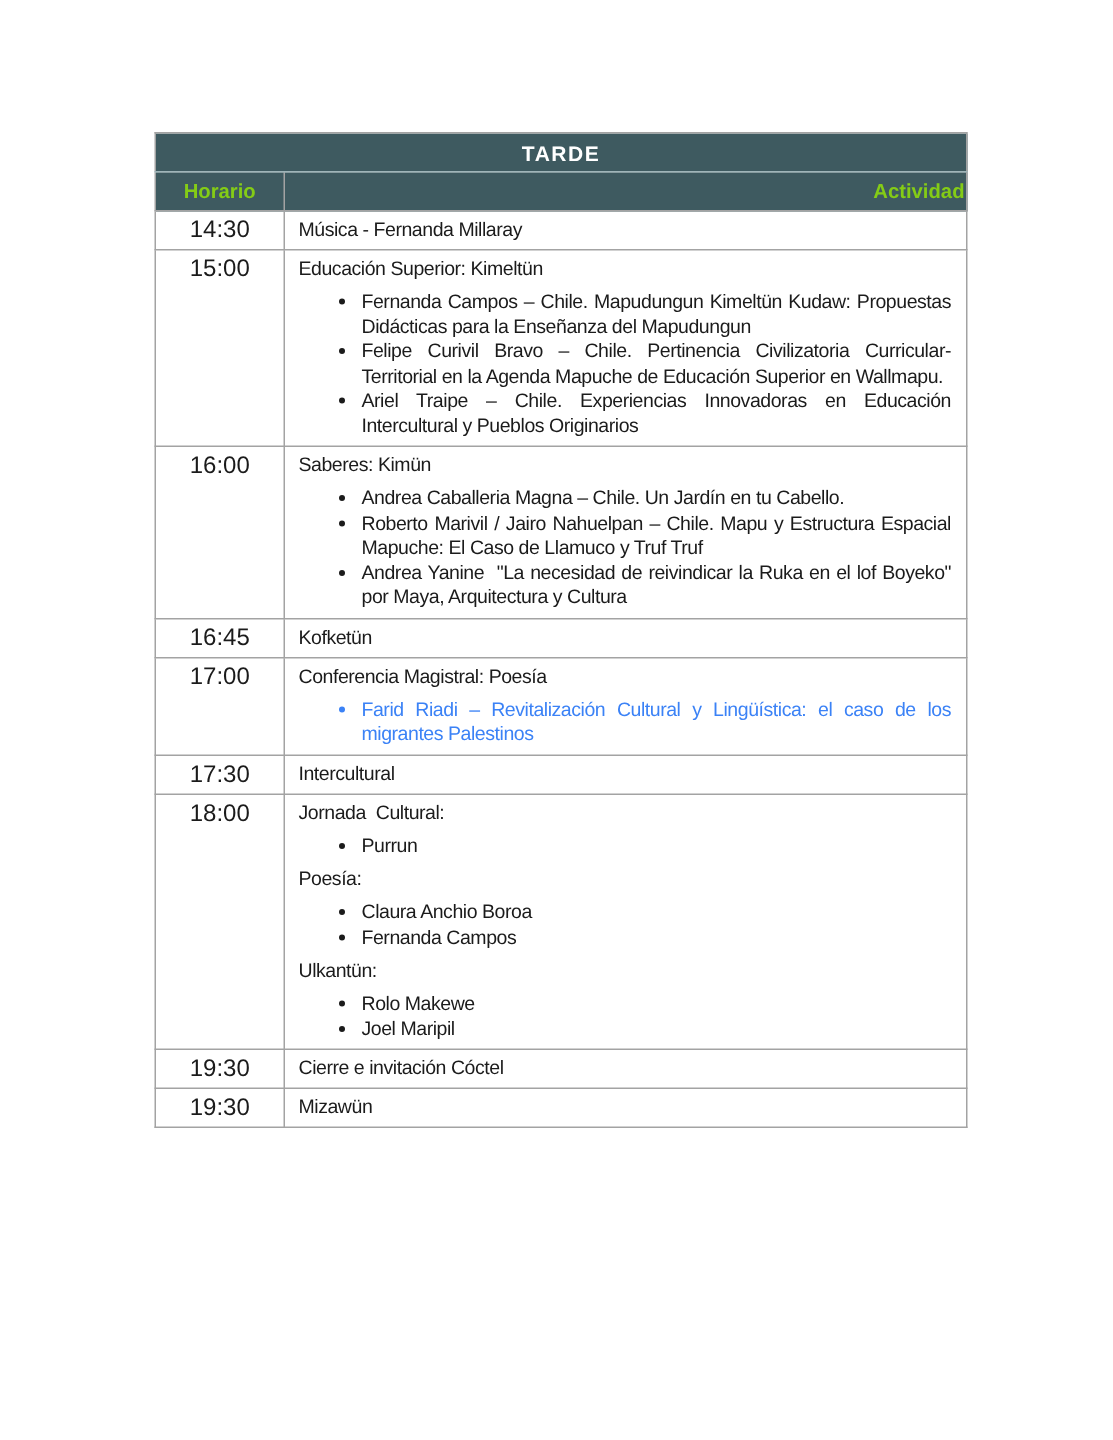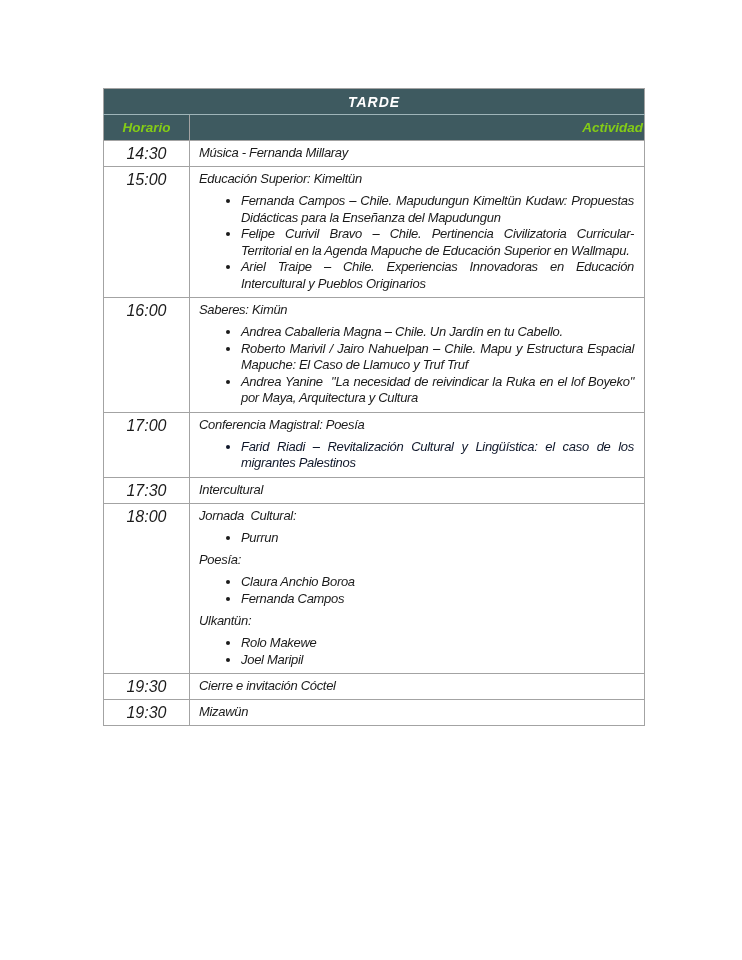--- a/index.html
+++ b/index.html
@@ -18,21 +18,20 @@
   table.schedule {
     position: absolute;
     left: 103px;
     top: 88px;
     width: 542px;
     border-collapse: collapse;
     table-layout: fixed;
     font-size: 13px;
     letter-spacing: -0.3px;
     color: #1b1b1b;
-    font-style: italic;
   }
   table.schedule th,
   table.schedule td {
     border: 1px solid #a3a3a3;
   }
   .title-cell {
     background: #3e5a60;
     color: #ffffff;
     text-align: center;
     font-weight: bold;
@@ -72,21 +71,21 @@
     margin: 6px 0 0 0;
     padding: 0 0 0 42px;
     list-style: disc;
   }
   ul.bullets li {
     line-height: 16.5px;
     text-align: justify;
     white-space: pre-wrap;
     padding-right: 1px;
   }
-  ul.bullets.muted li { color: #0f172a; }
+  ul.bullets.muted li { color: #3b82f6; }
 </style>
 </head>
 <body>
 
 <div class="page">
   <table class="schedule">
     <colgroup>
       <col style="width:86px">
       <col>
     </colgroup>
@@ -119,20 +118,26 @@
         </tr>
         <tr>
           <td class="time-cell">16:00</td>
           <td class="activity-cell">
             <div class="block cell-text">Saberes: Kimün</div>
             <ul class="block bullets">
               <li>Andrea Caballeria Magna – Chile. Un Jardín en tu Cabello.</li>
               <li>Roberto Marivil / Jairo Nahuelpan – Chile. Mapu y Estructura Espacial Mapuche: El Caso de Llamuco y Truf Truf</li>
               <li>Andrea Yanine  "La necesidad de reivindicar la Ruka en el lof Boyeko" por Maya, Arquitectura y Cultura</li>
             </ul>
+          </td>
+        </tr>
+        <tr>
+          <td class="time-cell">16:45</td>
+          <td class="activity-cell">
+            <div class="block cell-text">Kofketün</div>
           </td>
         </tr>
         <tr>
           <td class="time-cell">17:00</td>
           <td class="activity-cell">
             <div class="block cell-text">Conferencia Magistral: Poesía</div>
             <ul class="block bullets muted">
               <li>Farid Riadi – Revitalización Cultural y Lingüística: el caso de los migrantes Palestinos</li>
             </ul>
           </td>

